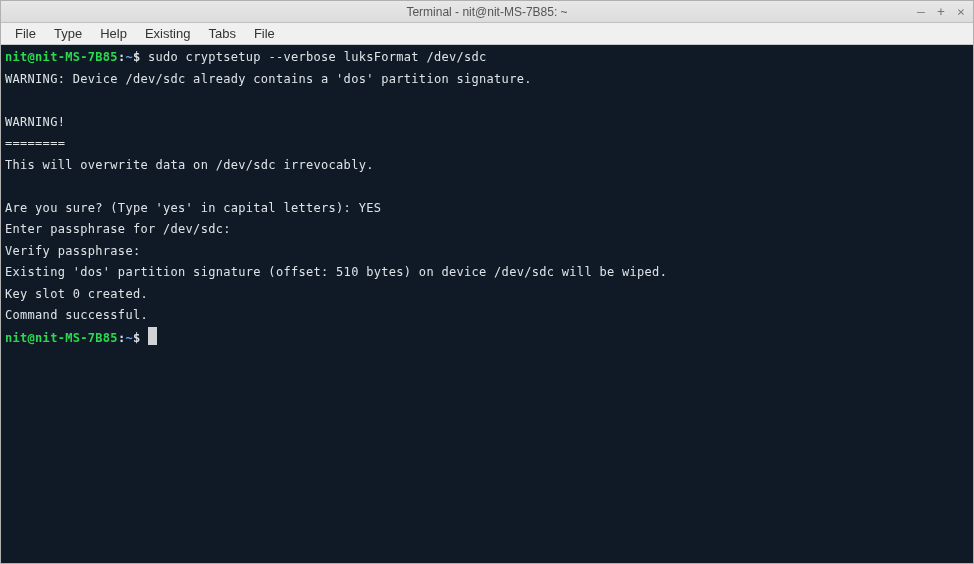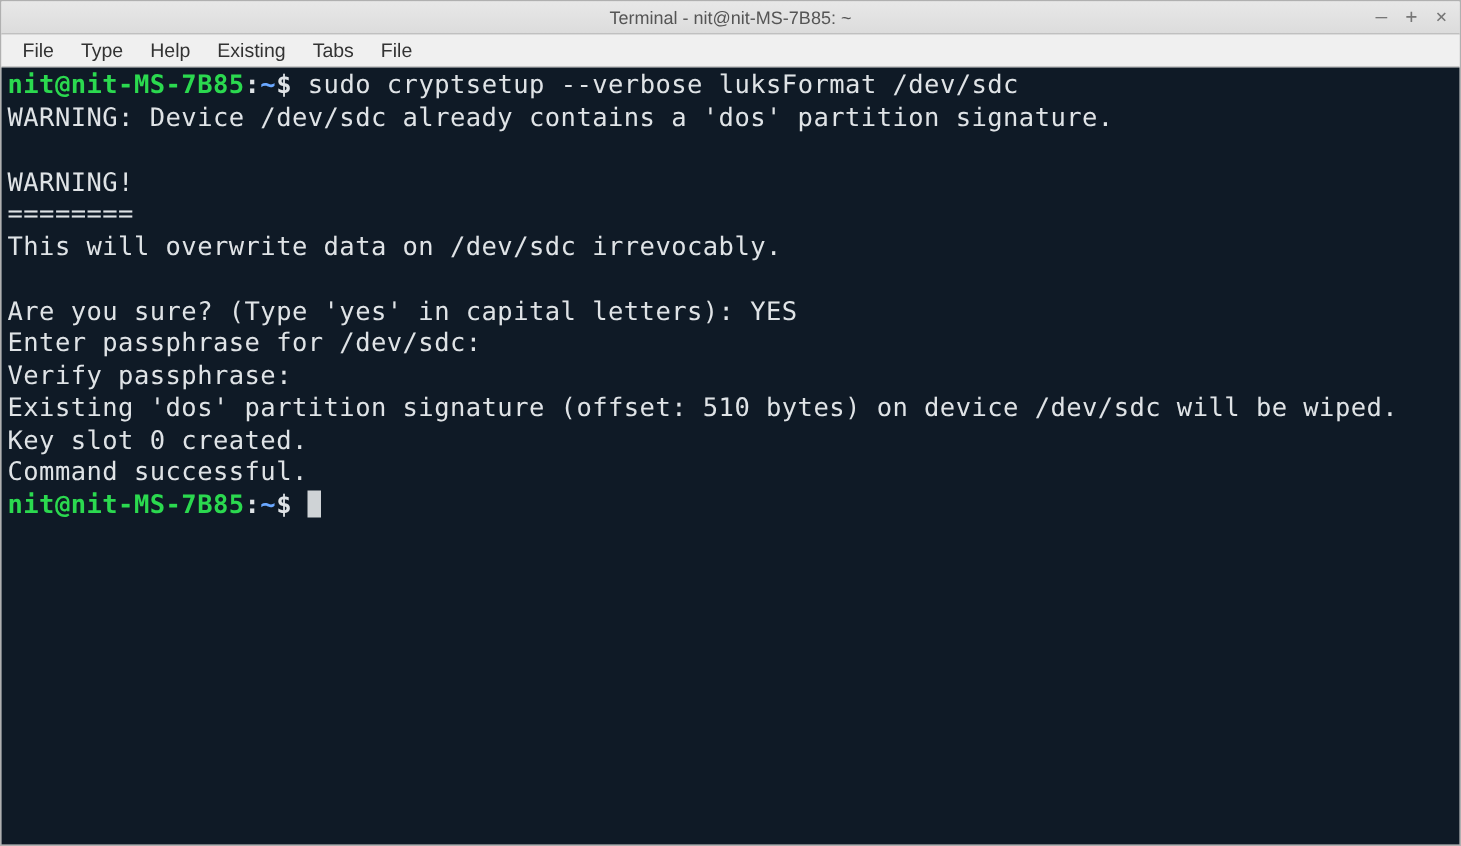--- a/index.html
+++ b/index.html
@@ -59,21 +59,21 @@
     }
     .menu-item {
       padding: 2px 8px;
       cursor: pointer;
     }
     .terminal {
       flex: 1;
       background: #0f1a26;
       color: #dfe3e6;
       font-family: "DejaVu Sans Mono", "Liberation Mono", Consolas, monospace;
-      font-size: 17px;
+      font-size: 12px;
       line-height: 21.5px;
       padding: 2px 4px;
       white-space: pre;
       overflow: hidden;
       letter-spacing: 0.3px;
     }
     .prompt-user { color: #2bd94f; font-weight: bold; }
     .prompt-colon { color: #dfe3e6; font-weight: bold; }
     .prompt-path { color: #6aa8ff; font-weight: bold; }
     .cursor {

